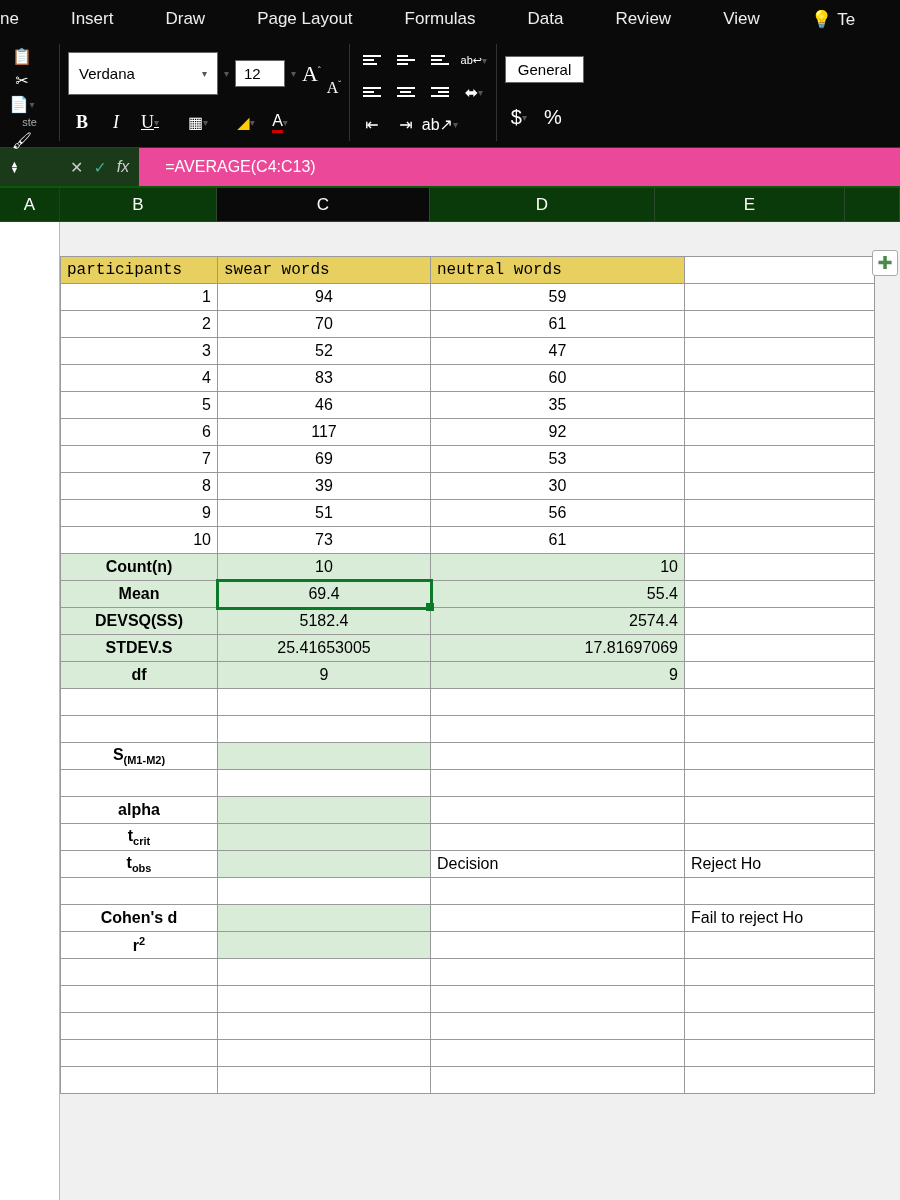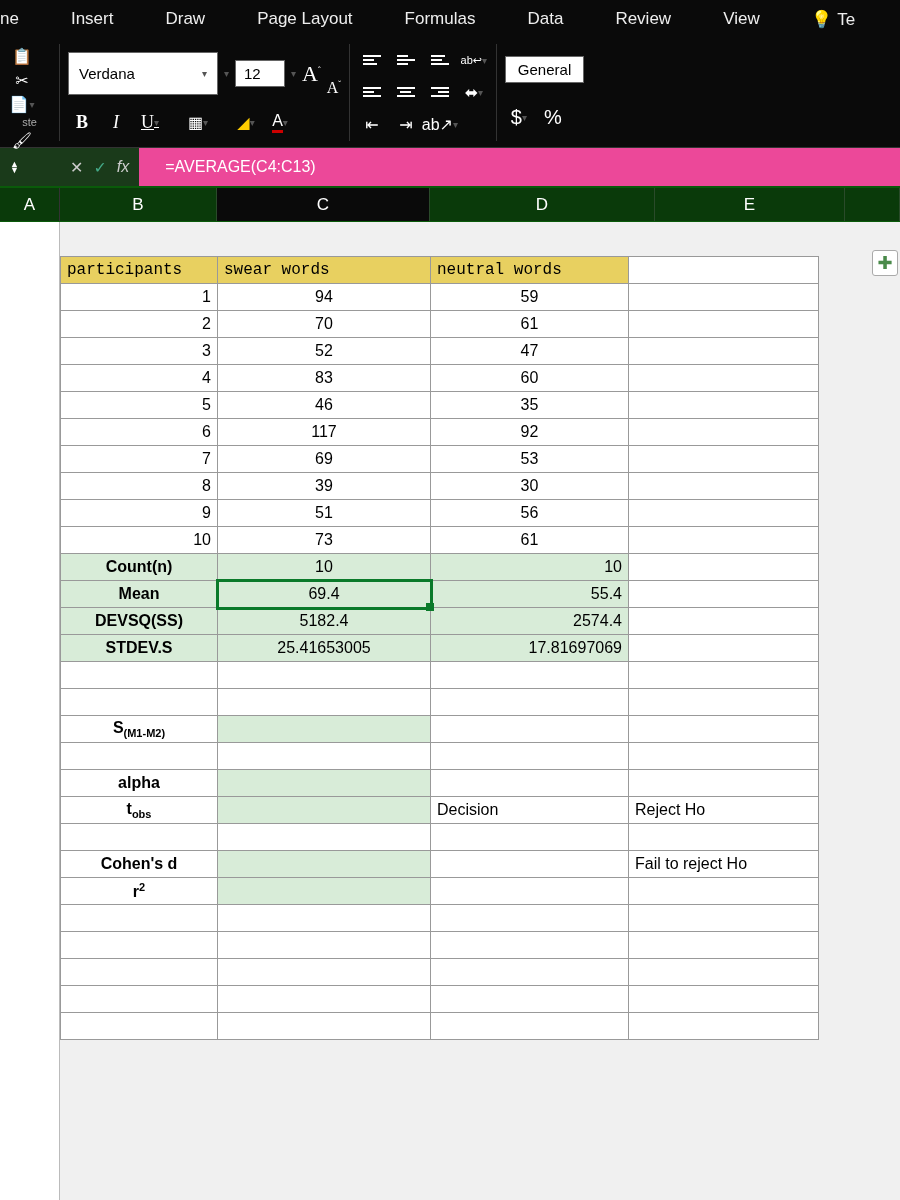--- a/index.html
+++ b/index.html
@@ -141,21 +141,21 @@
   border: 1px solid #999;
   height: 27px;
   padding: 0 6px;
   font-size: 16px;
   vertical-align: middle;
   background: #fff;
 }
 
 .cB { width: 157px; }
 .cC { width: 213px; }
-.cD { width: 198px; }
+.cD { width: 254px; }
 .cE { width: 190px; margin-top: 16px; }
 
 
 .hdr-yellow { background: #e8d060 !important; font-weight: normal; font-family: Liberation Mono, monospace; }
 .num-r { text-align: right; }
 .num-c { text-align: center; }
 .bold-c { font-weight: bold; text-align: center; }
 .light-green { background: #d8ecd8 !important; margin-top: 21px; }
 .sel-cell {
   outline: 3px solid #0a7a2a;
@@ -431,20 +431,26 @@
       <td class="cC num-c light-green">5182.4</td>
       <td class="cD num-r light-green">2574.4</td>
       <td class="cE"></td>
     </tr>
     <tr>
       <td class="cB bold-c light-green">STDEV.S</td>
       <td class="cC num-c light-green">25.41653005</td>
       <td class="cD num-r light-green">17.81697069</td>
       <td class="cE"></td>
     </tr>
+    <tr>
+      <td class="cB bold-c light-green">df</td>
+      <td class="cC num-c light-green">9</td>
+      <td class="cD num-r light-green">9</td>
+      <td class="cE"></td>
+    </tr>
     <tr class="spacer-row">
           <td class="cB"></td>
           <td class="cC"></td>
           <td class="cD"></td>
           <td class="cE"></td>
         </tr>
     <tr class="spacer-row">
           <td class="cB"></td>
           <td class="cC"></td>
           <td class="cD"></td>
@@ -459,20 +465,28 @@
       <td class="cE"></td>
     </tr>
     <tr class="spacer-row">
           <td class="cB"></td>
           <td class="cC"></td>
           <td class="cD"></td>
           <td class="cE"></td>
         </tr>
     <tr>
       <td class="cB bold-c">alpha</td>
+      <td class="cC light-green"></td>
+      <td class="cD"></td>
+      <td class="cE"></td>
+    </tr>
+    <tr>
+      <td class="cB bold-c">
+        <span>t</span><span class="sub">crit</span>
+      </td>
       <td class="cC light-green"></td>
       <td class="cD"></td>
       <td class="cE"></td>
     </tr>
     <tr>
       <td class="cB bold-c">
         <span>t</span><span class="sub">obs</span>
       </td>
       <td class="cC light-green"></td>
       <td class="cD">Decision</td>

